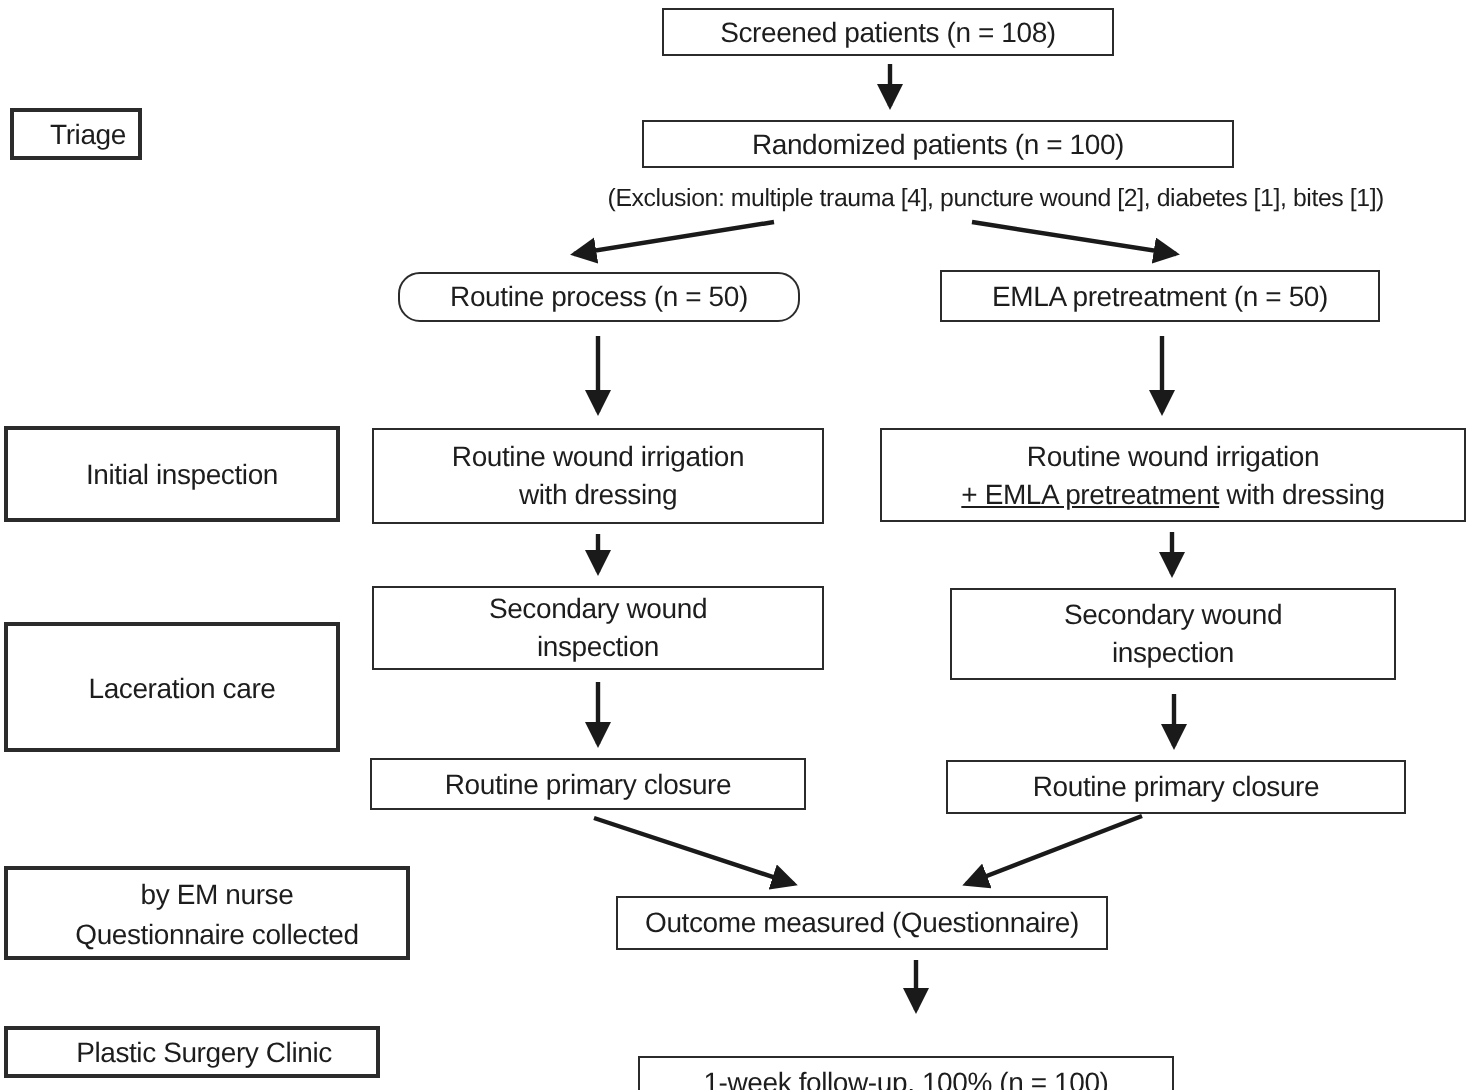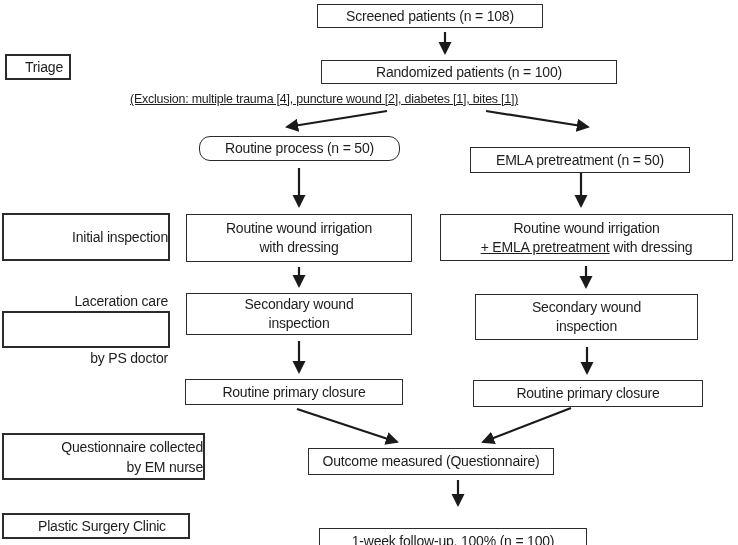--- a/index.html
+++ b/index.html
@@ -10,26 +10,26 @@
   }
   .box{
     position:absolute;border:2px solid #2b2b2b;background:#fff;
     display:flex;flex-direction:column;align-items:center;justify-content:center;
     font-size:14px;line-height:19px;text-align:center;letter-spacing:-0.2px;
     box-sizing:border-box;
   }
   .label-box{
     position:absolute;border:2px solid #2b2b2b;background:#fff;
     display:flex;flex-direction:column;justify-content:center;
-    font-size:14px;line-height:20px;text-align:right;letter-spacing:-0.2px;
+    font-size:14px;line-height:20px;text-align:center;letter-spacing:-0.2px;
     box-sizing:border-box;padding-left:10px;
   }
   .label-box.centered{align-items:center;text-align:left;padding-left:12px;}
   .note{
-    position:absolute;font-size:12.4px;letter-spacing:-0.2px;text-align:left;text-decoration:underline;
+    position:absolute;font-size:12.4px;letter-spacing:-0.2px;text-align:right;
   }
   .u{text-decoration:underline;}
   svg.arrows{position:absolute;left:0;top:0;pointer-events:none;}
   svg.arrows line{stroke:#1a1a1a;stroke-width:2.2;}
 </style>
 </head>
 <body>
 
 <div id="canvas">
 
@@ -54,51 +54,50 @@
   </svg>
 
   <div class="label-box centered" style="left:5px;top:54px;width:66px;height:26px;">
     <span>Triage</span>
   </div>
 
   <div class="label-box" style="left:2px;top:213px;width:168px;height:48px;">
     <span>Initial inspection</span>
   </div>
 
-  <div class="label-box" style="left:2px;top:311px;width:168px;height:37px;gap:37px;">
+  <div class="label-box" style="left:2px;top:311px;width:168px;height:65px;gap:37px;">
     <span>Laceration care</span>
-    <span>by PS doctor</span>
   </div>
 
   <div class="label-box" style="left:2px;top:433px;width:203px;height:47px;">
+    <span>by EM nurse</span>
     <span>Questionnaire collected</span>
-    <span>by EM nurse</span>
   </div>
 
   <div class="label-box centered" style="left:2px;top:513px;width:188px;height:26px;">
     <span>Plastic Surgery Clinic</span>
   </div>
 
-  <div class="box" style="left:317px;top:4px;width:226px;height:24px;border-width:1.5px;">
+  <div class="box" style="left:331px;top:4px;width:226px;height:24px;border-width:1.5px;">
     <span>Screened patients (n = 108)</span>
   </div>
 
   <div class="box" style="left:321px;top:60px;width:296px;height:24px;border-width:1.5px;">
     <span>Randomized patients (n = 100)</span>
   </div>
 
   <div class="note" style="left:130px;top:92px;width:562px;">
     <span>(Exclusion: multiple trauma [4], puncture wound [2], diabetes [1], bites [1])</span>
   </div>
 
   <div class="box" style="left:199px;top:136px;width:201px;height:25px;border-width:1.5px;border-radius:11px;">
     <span>Routine process (n = 50)</span>
   </div>
 
-  <div class="box" style="left:470px;top:135px;width:220px;height:26px;border-width:1.5px;margin-top:12px;">
+  <div class="box" style="left:470px;top:135px;width:220px;height:26px;border-width:1.5px;">
     <span>EMLA pretreatment (n = 50)</span>
   </div>
 
   <div class="box" style="left:186px;top:214px;width:226px;height:48px;border-width:1.5px;">
     <span>Routine wound irrigation</span>
     <span>with dressing</span>
   </div>
 
   <div class="box" style="left:440px;top:214px;width:293px;height:47px;border-width:1.5px;">
     <span>Routine wound irrigation</span>

